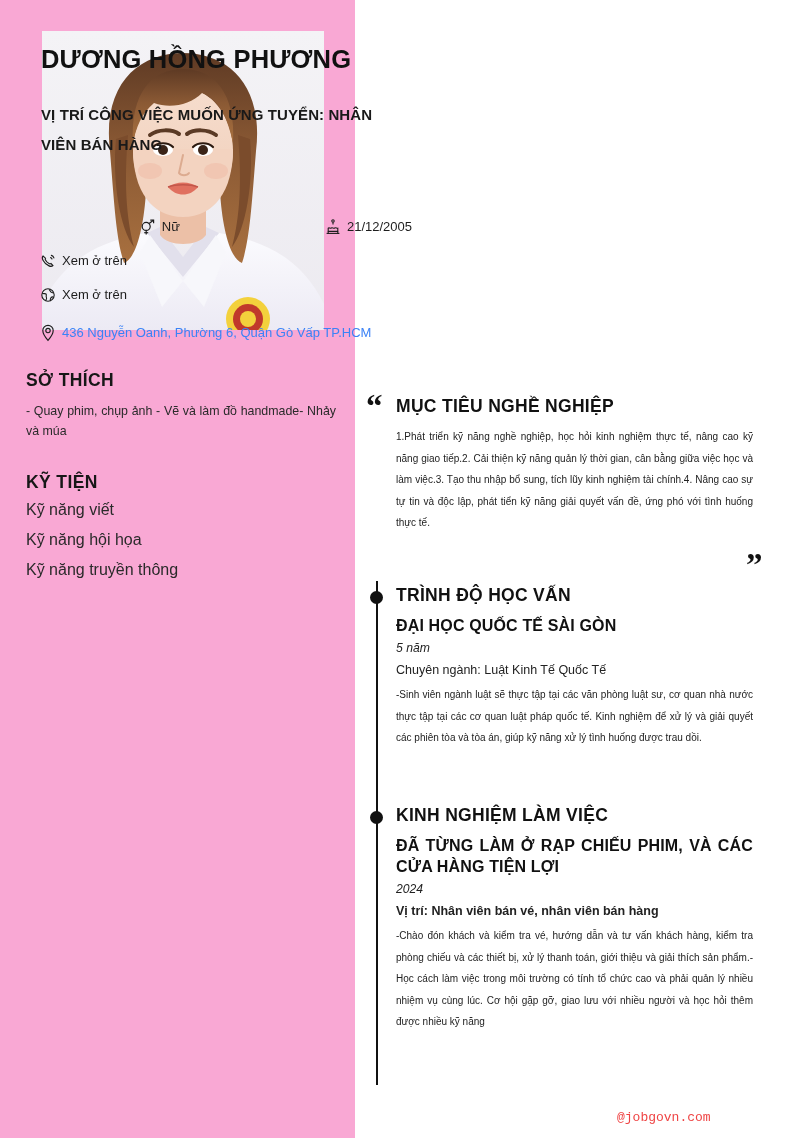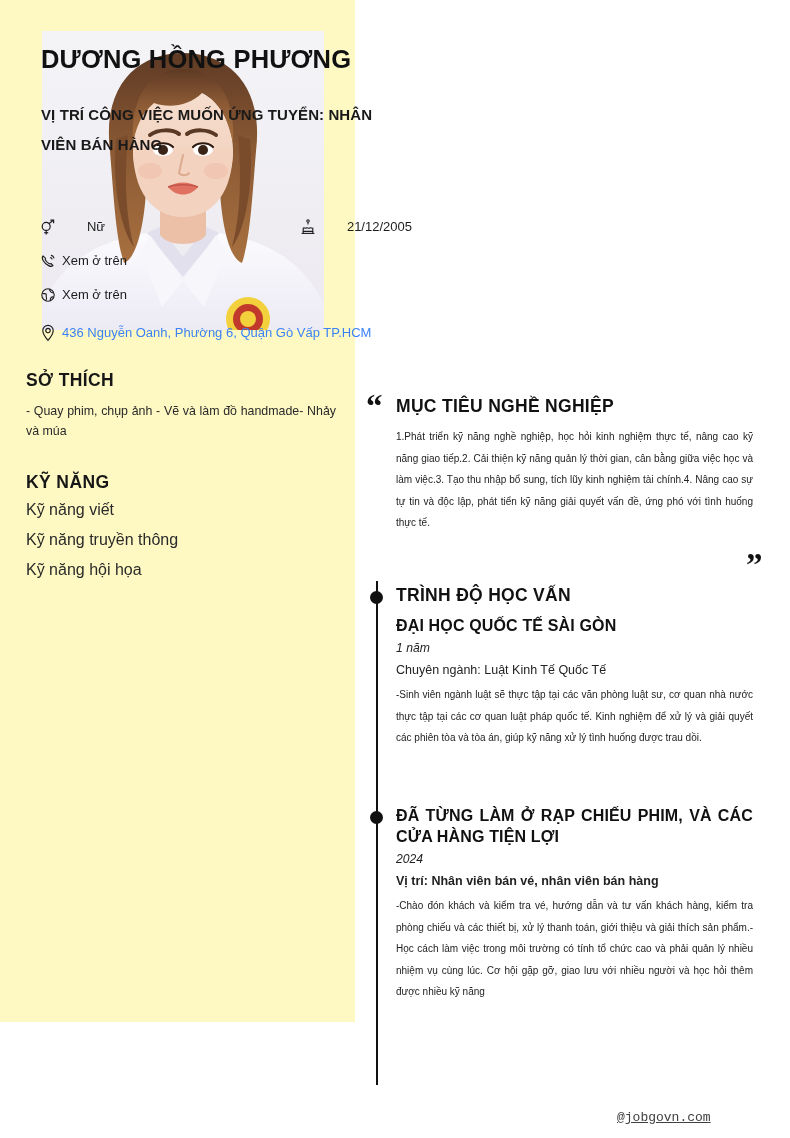--- a/index.html
+++ b/index.html
@@ -8,22 +8,22 @@
     background:#ffffff;
     font-family:"Liberation Sans",sans-serif;
     color:#1d1d1d;
     overflow:hidden;
     position:relative;
   }
   .page{position:relative;width:790px;height:1138px;}
 
   
   .sidebar{
-    position:absolute;left:0;top:0;width:355px;height:1022px;
-    background:#fef9c3;
+    position:absolute;left:0;top:0;width:355px;height:1138px;
+    background:#f9a8d4;
     padding-left:16px;
   }
   .photo-frame{
     position:absolute;left:42px;top:31px;width:282px;height:299px;
     overflow:hidden;background:#f2f1f3;
   }
   .photo-frame svg{display:block;width:282px;height:299px;}
 
   .side-block{position:absolute;left:26px;width:310px;}
   .side-h{
@@ -48,21 +48,21 @@
   }
   .headline{
     position:absolute;left:41px;top:100px;width:360px;
     font-size:15px;font-weight:bold;line-height:30px;color:#191919;
     letter-spacing:.1px;
   }
 
   
   .contact{position:absolute;left:40px;top:218px;width:372px;}
   .crow{display:flex;align-items:flex-start;min-height:26px;margin-bottom:8px;}
-  .crow.two{justify-content:space-between;}
+  .crow.two{justify-content:flex-end;}
   .cicon{width:20px;min-width:20px;height:18px;display:flex;align-items:center;justify-content:flex-start;}
   .cicon svg{display:block;}
   .ctext{font-size:13px;line-height:17px;color:#1d1d1d;padding-left:2px;}
   .cspacer{width:145px;}
   .caddr{font-size:13px;line-height:26px;color:#3b82f6;padding-left:2px;width:330px;}
 
   
   .quote-open{
     position:absolute;left:366px;top:393px;font-size:33px;line-height:26px;
     font-weight:bold;color:#111;font-family:"Liberation Serif",serif;
@@ -99,21 +99,21 @@
     font-size:12.2px;font-style:italic;color:#222;margin:0 0 4px 0;line-height:17px;
   }
   .entry-line{
     font-size:12.5px;color:#222;margin:0 0 4px 0;line-height:19px;
   }
   .entry-line.bold{font-weight:bold;}
 
   .watermark{
     position:absolute;left:617px;top:1110px;
     font-family:"Liberation Mono",monospace;
-    font-size:13px;color:#404040;letter-spacing:0px;text-decoration:underline;
+    font-size:13px;color:#ef4444;letter-spacing:0px;
   }
 </style>
 </head>
 <body>
 
 <div class="page">
 
   <div class="sidebar">
 
     <div class="photo-frame">
@@ -178,24 +178,24 @@
         <circle cx="206" cy="288" r="8" fill="#f3d13c"></circle>
       </svg>
     </div>
 
     <div class="side-block" style="top:370px;">
       <h2 class="side-h">SỞ THÍCH</h2>
       <p class="side-p">- Quay phim, chụp ảnh - Vẽ và làm đồ handmade- Nhảy và múa</p>
     </div>
 
     <div class="side-block" style="top:472px;">
-      <h2 class="side-h">KỸ NĂNG</h2>
+      <h2 class="side-h">KỸ TIỆN</h2>
       <p class="skill">Kỹ năng viết</p>
+      <p class="skill">Kỹ năng hội họa</p>
       <p class="skill">Kỹ năng truyền thông</p>
-      <p class="skill">Kỹ năng hội họa</p>
     </div>
   </div>
 
   <div class="main"></div>
 
   <div class="name">DƯƠNG HỒNG PHƯƠNG</div>
   <div class="headline">VỊ TRÍ CÔNG VIỆC MUỐN ỨNG TUYỂN: NHÂN VIÊN BÁN HÀNG</div>
 
   <div class="contact">
 
@@ -266,26 +266,27 @@
     <p class="body-p">1.Phát triển kỹ năng nghề nghiệp, học hỏi kinh nghiệm thực tế, nâng cao kỹ năng giao tiếp.2. Cải thiện kỹ năng quản lý thời gian, cân bằng giữa việc học và làm việc.3. Tạo thu nhập bổ sung, tích lũy kinh nghiệm tài chính.4. Nâng cao sự tự tin và độc lập, phát tiển kỹ năng giải quyết vấn  đề, ứng phó với tình huống thực tế.</p>
   </div>
 
   <div class="timeline-line"></div>
   <div class="tl-dot edu"></div>
   <div class="tl-dot exp"></div>
 
   <div class="tl-sec" style="top:585px;">
     <h2 class="sec-h">TRÌNH ĐỘ HỌC VẤN</h2>
     <p class="entry-title">ĐẠI HỌC QUỐC TẾ SÀI GÒN</p>
-    <p class="entry-date">1 năm</p>
+    <p class="entry-date">5 năm</p>
     <p class="entry-line">Chuyên ngành: Luật Kinh Tế Quốc Tế</p>
     <p class="body-p">-Sinh viên ngành luật sẽ thực tập tại các văn phòng luật sư, cơ quan nhà nước thực tập tại các cơ quan luật pháp quốc tế. Kinh nghiệm để xử lý và giải quyết các phiên tòa và tòa án, giúp kỹ năng xử lý tình huống được trau dồi.</p>
   </div>
 
   <div class="tl-sec" style="top:805px;">
+    <h2 class="sec-h">KINH NGHIỆM LÀM VIỆC</h2>
     <p class="entry-title">ĐÃ TỪNG LÀM Ở RẠP CHIẾU PHIM, VÀ CÁC CỬA HÀNG TIỆN LỢI</p>
     <p class="entry-date">2024</p>
     <p class="entry-line bold">Vị trí: Nhân viên bán vé, nhân viên bán hàng</p>
     <p class="body-p">-Chào đón khách và kiểm tra vé, hướng dẫn và tư vấn khách hàng, kiểm tra phòng chiếu và các thiết bị, xử lý thanh toán, giới thiệu và giải thích sản phẩm.-Học cách làm việc trong môi trường có tính tổ chức cao và phải quản lý nhiều nhiệm vụ cùng lúc. Cơ hội gặp gỡ, giao lưu với nhiều người và học hỏi thêm được nhiều kỹ năng</p>
   </div>
 
   <div class="watermark">@jobgovn.com</div>
 
 </div>
 

